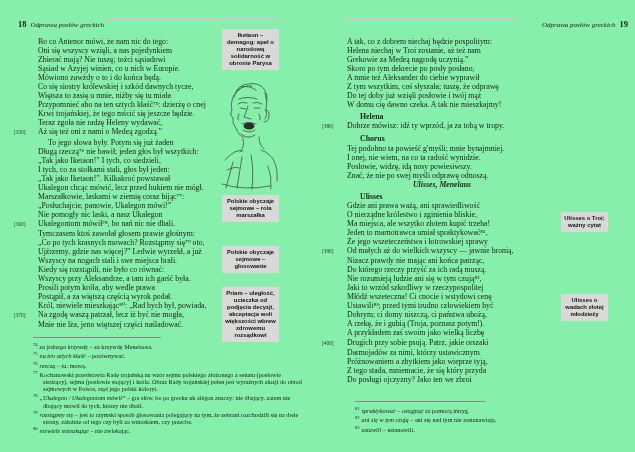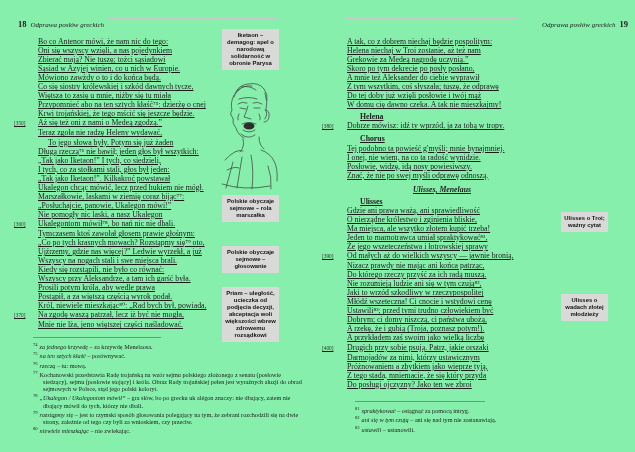--- a/index.html
+++ b/index.html
@@ -8,29 +8,29 @@
     background:#86efac;
     font-family:"Liberation Serif","DejaVu Serif",serif;
     color:#1c1c1c;
   }
   
   .hdr{position:absolute;top:13px;white-space:nowrap;}
   .hdr .pgnum{font-weight:bold;font-size:8.5px;}
   .hdr .runtitle{font-style:italic;font-size:7px;padding:0 4px;}
   .hdr-rule{position:absolute;top:18px;height:2px;background:#c9c9c9;}
   
-  .verse{position:absolute;text-decoration:underline;}
+  .verse{position:absolute;}
   .vrow{display:flex;align-items:baseline;line-height:9.05px;}
   .ln{flex:0 0 24px;font-size:5.3px;color:#333;}
   .verse-right .ln{flex:0 0 25px;}
   .vt{font-size:7.8px;white-space:nowrap;}
   .indent .vt{padding-left:10px;}
   .speaker{margin-top:3px;}
   .speaker .vt{font-weight:bold;padding-left:13px;}
-  .scene{margin-top:5px;margin-bottom:2px;justify-content:center;}
+  .scene{margin-bottom:2px;justify-content:center;}
   .scene .vt{width:190px;text-align:center;font-weight:bold;font-style:italic;}
   
   .mnote{
     position:absolute;background:#d9d9d8;color:#111;
     font-family:"Liberation Sans","DejaVu Sans",sans-serif;
     font-weight:bold;font-size:5.9px;line-height:7px;text-align:center;
     padding:3px 2px;box-sizing:border-box;
   }
   .mnote-left{left:222px;width:57px;}
   .mnote-right{left:561px;width:47px;}
@@ -101,27 +101,27 @@
         <span class="ln"></span>
         <span class="vt">Przypomnieć abo na ten sztych kłaść⁷⁵: dzierżę o cnej</span>
       </div>
 
       <div class="vrow">
         <span class="ln"></span>
         <span class="vt">Krwi trojańskiej, że tego mścić się jeszcze będzie.</span>
       </div>
 
       <div class="vrow">
+        <span class="ln"></span>
+        <span class="vt">Teraz zgoła nie radzę Heleny wydawać,</span>
+      </div>
+
+      <div class="vrow">
         <span class="ln">[350]</span>
         <span class="vt">Aż się też oni z nami o Medeą zgodzą.”</span>
-      </div>
-
-      <div class="vrow">
-        <span class="ln"></span>
-        <span class="vt">Teraz zgoła nie radzę Heleny wydawać,</span>
       </div>
 
       <div class="vrow indent">
         <span class="ln"></span>
         <span class="vt">To jego słowa były. Potym się już żaden</span>
       </div>
 
       <div class="vrow">
         <span class="ln"></span>
         <span class="vt">Długą rzeczą⁷⁶ nie bawił; jeden głos był wszytkich:</span>

